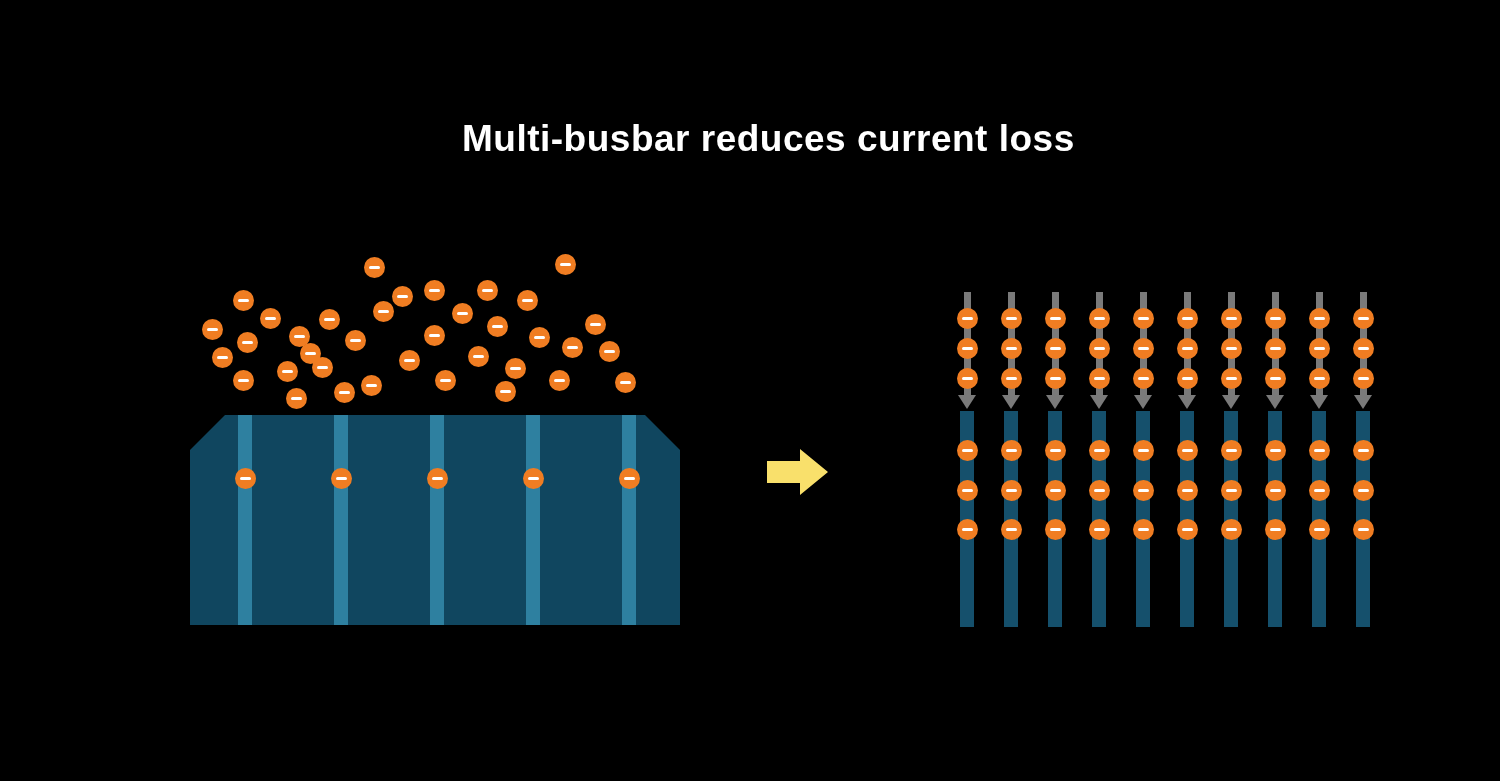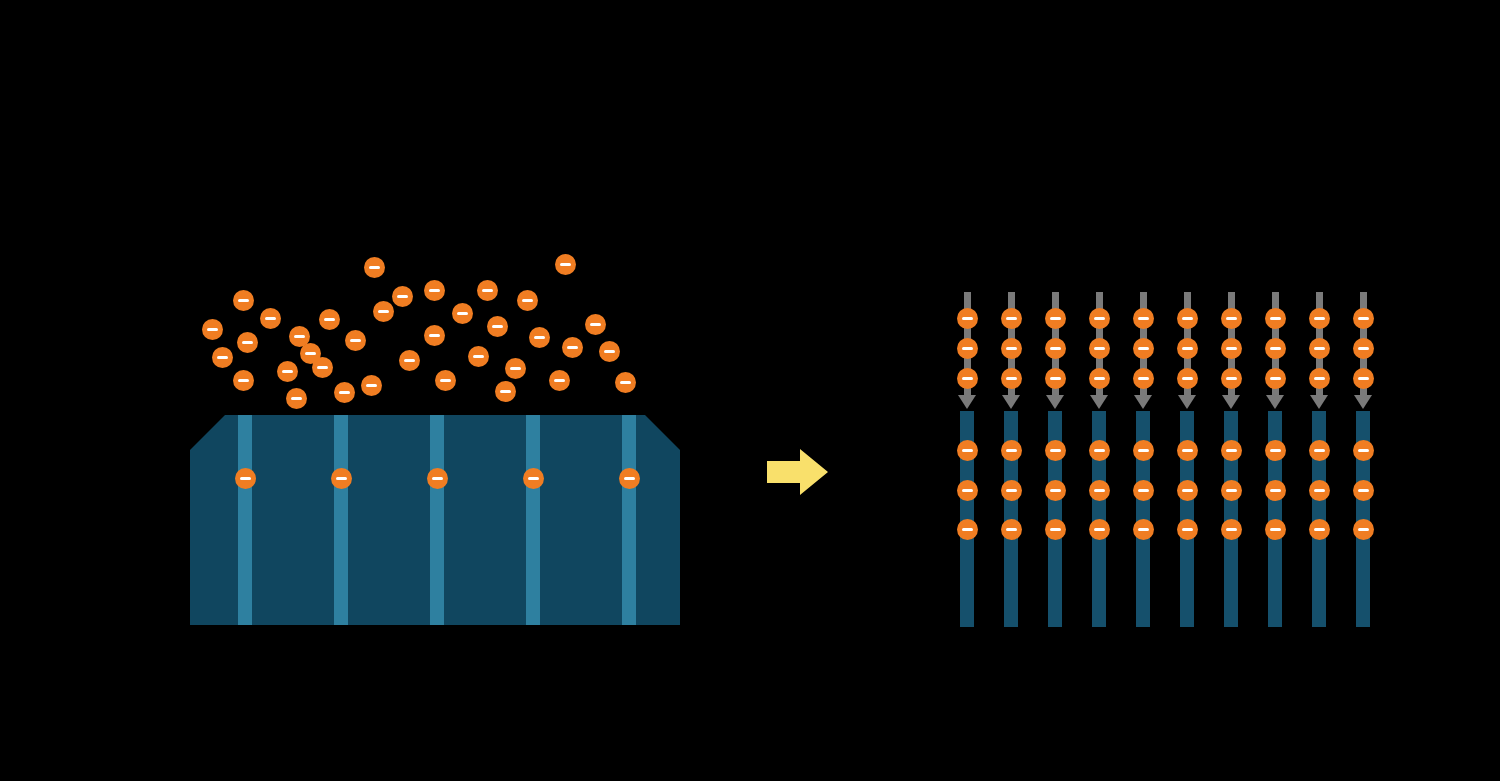--- a/index.html
+++ b/index.html
@@ -90,20 +90,21 @@
     width: 61px;
     height: 46px;
     background: var(--flow-arrow, #f9e06b);
     clip-path: polygon(0 12px, 33px 12px, 33px 0, 61px 23px, 33px 46px, 33px 34px, 0 34px);
   }
 </style>
 </head>
 <body>
 
 <div id="stage">
+  <h1 id="title">Multi-busbar reduces current loss</h1>
   <div id="left-cell"></div>
   <div id="flow-arrow"></div>
 <div class="left-busbar" style="left: 238px; top: 415px; height: 210px;"></div>
     <div class="left-busbar" style="left: 334px; top: 415px; height: 210px;"></div>
     <div class="left-busbar" style="left: 430px; top: 415px; height: 210px;"></div>
     <div class="left-busbar" style="left: 526px; top: 415px; height: 210px;"></div>
     <div class="left-busbar" style="left: 622px; top: 415px; height: 210px;"></div>
     <div class="electron" style="left: 234.5px; top: 467.5px;">
       <span class="minus"></span>
     </div>

